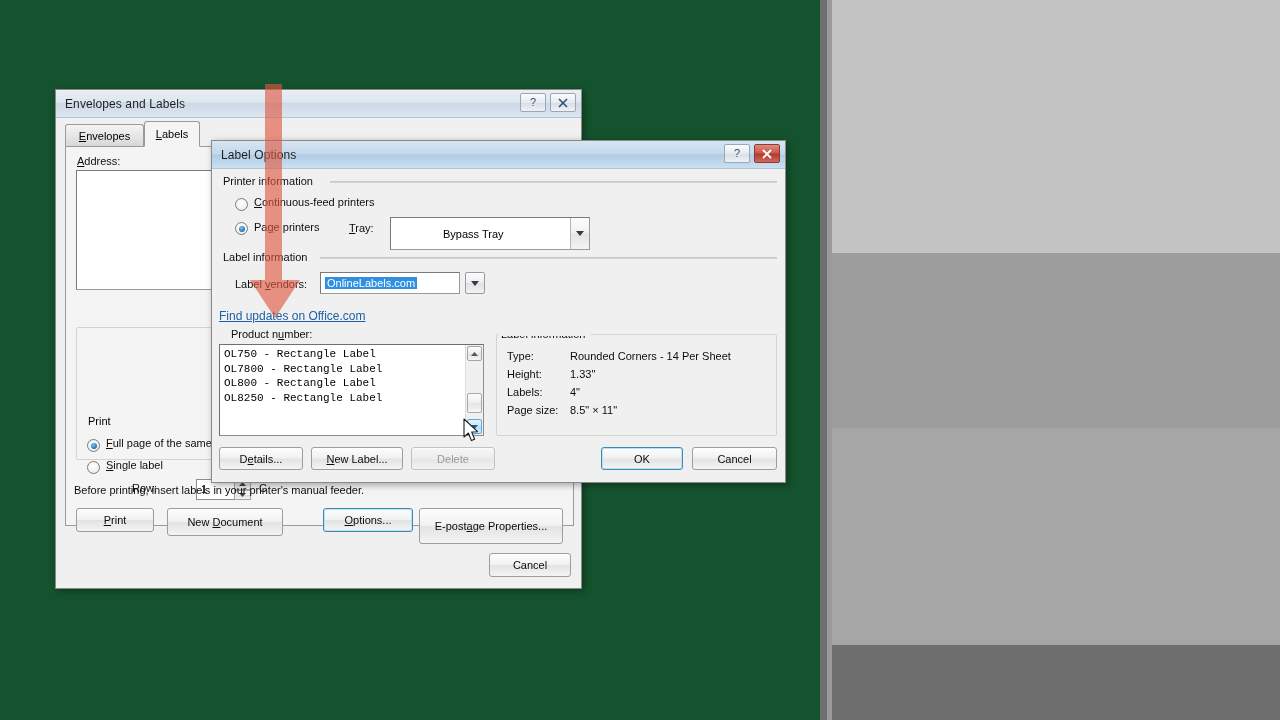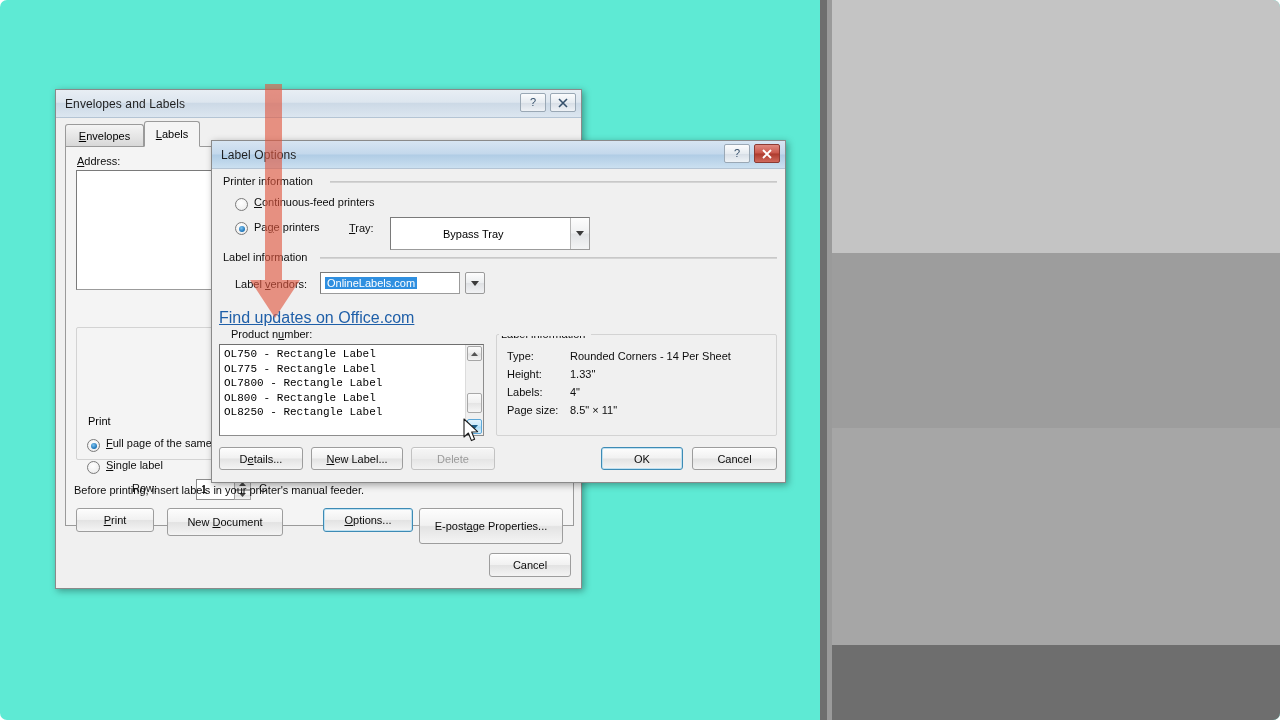--- a/index.html
+++ b/index.html
@@ -3,21 +3,21 @@
 <meta charset="utf-8">
 <style>
   html,body{margin:0;padding:0;}
   body{
     width:1280px;height:720px;overflow:hidden;
     background:#ffffff;
     font-family:"Liberation Sans","DejaVu Sans",sans-serif;
     font-size:11px;color:#000;
     -webkit-font-smoothing:antialiased;
   }
-  #stage{position:relative;width:1280px;height:720px;overflow:hidden;background:#5eead4;border-radius:7px;}
+  #stage{position:relative;width:1280px;height:720px;overflow:hidden;background:#14532d;}
 
   
   .rightpanel{position:absolute;top:0;left:820px;width:460px;height:720px;overflow:hidden;}
   .band{position:absolute;left:0;width:460px;}
   .edge-dark{position:absolute;top:0;left:0;width:7px;height:720px;background:#6e6e6e;}
   .edge-dark2{position:absolute;top:0;left:7px;width:5px;height:720px;background:#9a9a9a;}
 
   
   .dlg{position:absolute;background:#f0f0f0;border:1px solid #8a8a8a;box-sizing:border-box;}
   .dlg-shadow{box-shadow:2px 2px 7px rgba(0,0,0,.35);}
@@ -99,21 +99,21 @@
     background:linear-gradient(to bottom,#fbfbfb,#f0f0f0 48%,#e4e4e4 52%,#f6f6f6);}
 
   .spin{position:absolute;display:flex;box-sizing:border-box;}
   .spin-text{flex:1;background:#fff;border:1px solid #8d8d8d;border-right:none;box-sizing:border-box;
     font-size:11px;padding-left:4px;line-height:19px;}
   .spin-btns{width:17px;display:flex;flex-direction:column;box-sizing:border-box;}
   .spin-b{flex:1;box-sizing:border-box;border:1px solid #a6a6a6;
     background:linear-gradient(to bottom,#fbfbfb,#ededed 48%,#e0e0e0 52%,#f3f3f3);
     display:flex;align-items:center;justify-content:center;}
 
-  .link{position:absolute;font-size:16px;color:#1f5fa8;text-decoration:underline;cursor:pointer;}
+  .link{position:absolute;font-size:12px;color:#1f5fa8;text-decoration:underline;cursor:pointer;}
   .statictext{position:absolute;font-size:11px;color:#0d0d0d;white-space:nowrap;}
 
   .tab{position:absolute;box-sizing:border-box;font-size:11px;
     display:flex;align-items:center;justify-content:center;}
   .tab.inactive{
     background:linear-gradient(to bottom,#f4f4f4,#e3e3e3 60%,#d6d6d6);
     border:1px solid #9a9a9a;border-bottom:none;
     border-radius:3px 3px 0 0;}
   .tab.active{
     background:#f4f4f4;border:1px solid #9a9a9a;border-bottom:1px solid #f4f4f4;
@@ -293,21 +293,20 @@
 
     <div class="link" style="left:7px;top:168px;">Find updates on Office.com</div>
 
     <div class="statictext" style="left:19px;top:187px;">
       <span>Product n</span><span class="acc">u</span><span>mber:</span>
     </div>
 
     <div class="listbox" style="left:7px;top:203px;width:265px;height:92px;">
       <div style="padding-top:2px;">
         <div class="list-item">OL750 - Rectangle Label</div>
-        <div class="list-item">OL775 - Rectangle Label</div>
         <div class="list-item">OL7800 - Rectangle Label</div>
         <div class="list-item">OL800 - Rectangle Label</div>
         <div class="list-item">OL8250 - Rectangle Label</div>
       </div>
 
       <div class="sbar" style="right:0;top:0;height:90px;">
         <div class="sb-btn" style="top:1px;">
           <svg width="7" height="4" viewBox="0 0 7 4">
               <path d="M3.5 0 L7 4 L0 4 Z" fill="#555"></path>
             </svg>

